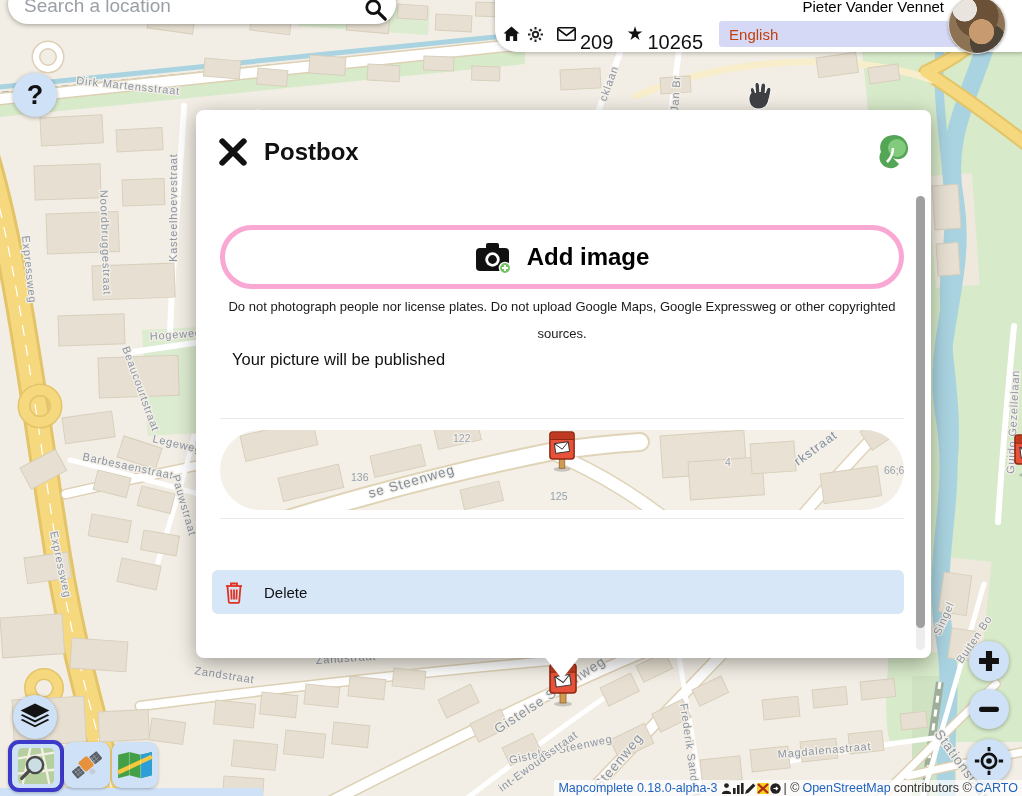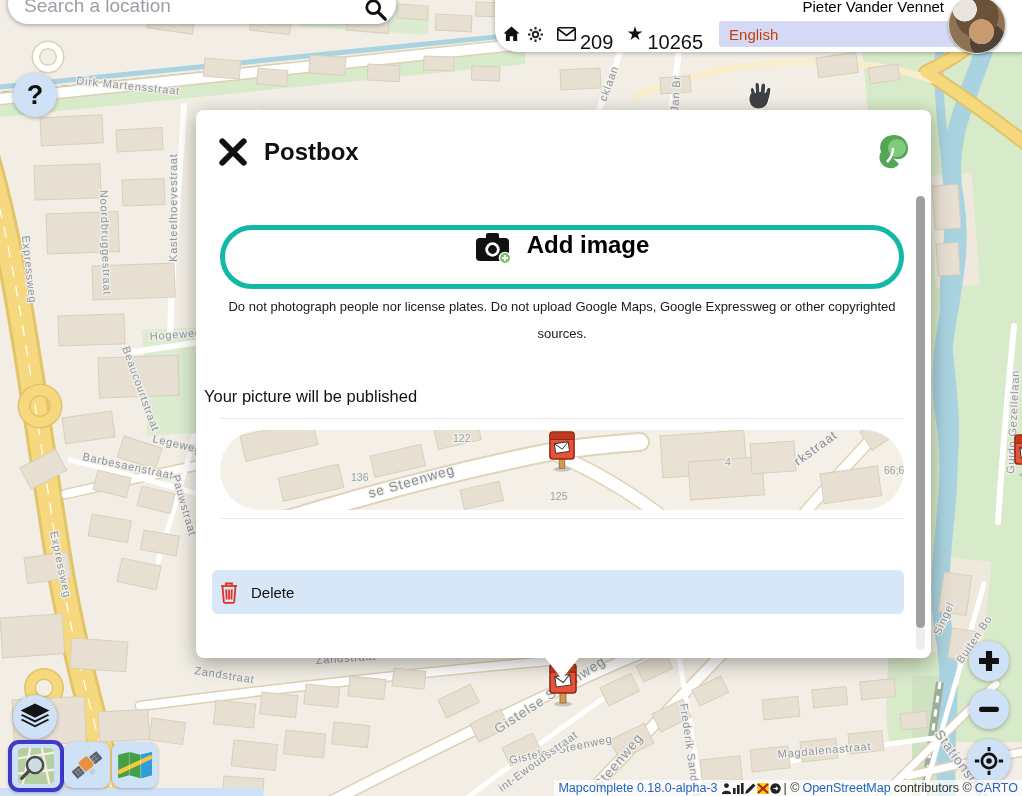--- a/index.html
+++ b/index.html
@@ -41,31 +41,31 @@
                   radial-gradient(circle at 70% 80%,#4e4438 0 30%,rgba(0,0,0,0) 31%),#8d7354;}
   
   .popup{position:absolute;left:196px;top:110px;width:735px;height:548px;background:#fff;border-radius:8px;
        box-shadow:0 5px 20px rgba(0,0,0,.35);}
   .popup-tail{position:absolute;left:543px;top:655px;width:0;height:0;border-left:19px solid transparent;
        border-right:19px solid transparent;border-top:24px solid #fff;}
   .popup-header{position:absolute;left:20px;top:22px;right:18px;height:40px;display:flex;align-items:center;}
   .close-btn{width:34px;height:34px;display:flex;align-items:center;justify-content:center;cursor:pointer;}
   .popup-title{font-size:24px;font-weight:700;margin-left:14px;}
   .add-image-btn{position:absolute;left:24px;top:115px;width:684px;height:64px;box-sizing:border-box;
-       border:5px solid #14b8a6;border-radius:34px;background:#fff;display:flex;align-items:flex-start;
+       border:5px solid #f9a8d4;border-radius:34px;background:#fff;display:flex;align-items:center;
        justify-content:center;gap:14px;font-size:24px;font-weight:700;cursor:pointer;font-family:inherit;}
   .disclaimer{position:absolute;left:24px;top:184px;width:684px;text-align:center;font-size:13px;
        line-height:2.05;color:#1a1a1a;}
-  .license-row{position:absolute;left:8px;top:240px;display:flex;align-items:center;font-size:16.5px;margin-top:37px;}
+  .license-row{position:absolute;left:36px;top:240px;display:flex;align-items:center;font-size:16.5px;}
   .license-select{width:272px;height:28px;margin-left:8px;background:#dcdcf8;border:none;border-radius:3px;
        font-size:16px;padding:0 8px;color:#111;font-family:inherit;}
   .divider{position:absolute;left:24px;width:684px;height:1px;background:#e9e9e9;}
   .minimap{position:absolute;left:24px;top:320px;width:684px;height:80px;border-radius:40px;overflow:hidden;}
   .delete-btn{position:absolute;left:16px;top:460px;width:692px;height:44px;border-radius:6px;background:#d8e7f8;
-       display:flex;align-items:center;padding-left:7px;gap:12px;box-sizing:border-box;font-size:15px;cursor:pointer;text-align:center;}
+       display:flex;align-items:center;padding-left:12px;gap:20px;box-sizing:border-box;font-size:15px;cursor:pointer;text-align:center;}
   .scroll-track{position:absolute;right:6px;top:86px;width:9px;height:454px;background:#ededed;border-radius:5px;}
   .scroll-thumb{position:absolute;left:0;top:0;width:9px;height:432px;background:#a0a0a0;border-radius:5px;}
   
   .attribution{position:absolute;right:0;bottom:0;height:16px;display:flex;align-items:center;gap:3px;
        font-size:12.5px;color:#333;background:rgba(255,255,255,.72);padding:0 4px;white-space:nowrap;}
   .attribution a{color:#2064c0;text-decoration:none;cursor:pointer;}
   .att-icons{display:flex;align-items:center;gap:1px;}
   .bluestrip{position:absolute;left:0;top:788px;width:263px;height:8px;background:#cfe1f6;}
   .marker{position:absolute;}
 </style>

